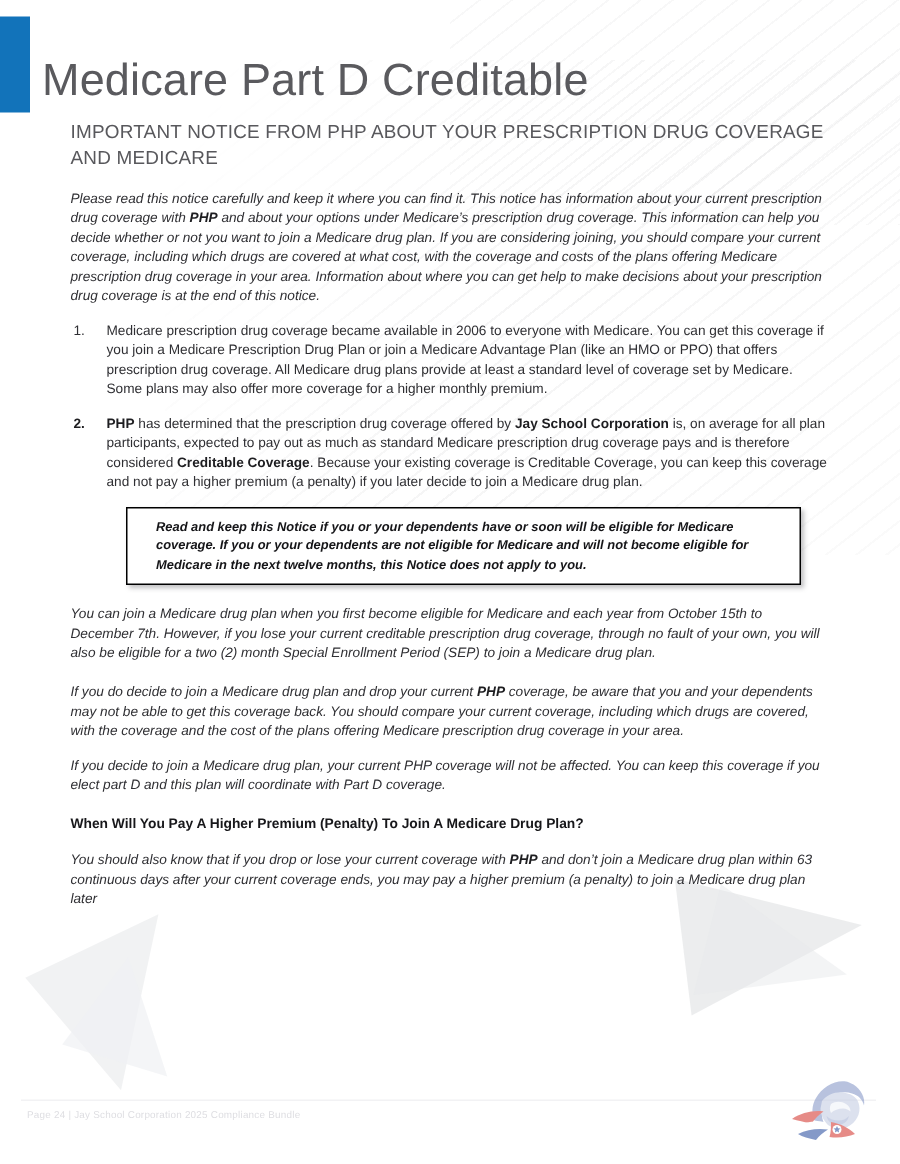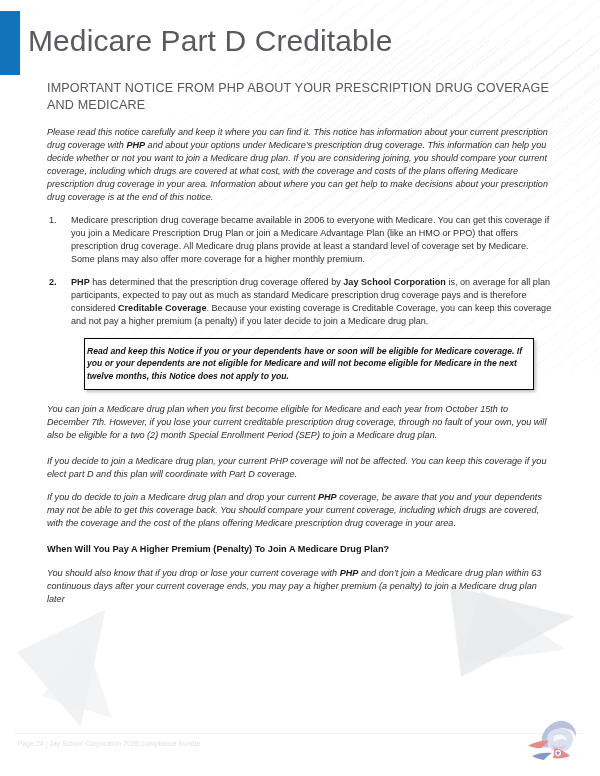--- a/index.html
+++ b/index.html
@@ -101,21 +101,21 @@
     left: 0;
     top: 11px;
     width: 20px;
     height: 64px;
     background: #1273ba;
     z-index: 2;
   }
   .doc-title {
     position: absolute;
     left: 28px;
-    top: 23px;
+    top: 36px;
     font-size: 30px;
     font-weight: 300;
     letter-spacing: 0.1px;
     color: #5a5a5e;
     line-height: 1.2;
     z-index: 2;
     white-space: nowrap;
   }
 
   
@@ -168,21 +168,21 @@
 
   
   .callout-wrap {
     margin: 9px 0 13px 0;
     padding-left: 37px;
     padding-right: 18px;
   }
   .callout {
     border: 1px solid #000000;
     box-shadow: 2px 2px 3px rgba(120,120,125,0.45);
-    padding: 6px 9px 7px 2px;
+    padding: 6px 9px 7px 19px;
     background: #ffffff;
   }
   .callout p {
     margin: 0;
     font-size: 8.6px;
     line-height: 1.45;
     font-style: italic;
     font-weight: 700;
     color: #151518;
   }
@@ -263,22 +263,22 @@
     <div class="callout-wrap">
       <div class="callout">
         <p>Read and keep this Notice if you or your dependents have or soon will be eligible for Medicare coverage.  If you or your dependents are not eligible for Medicare and will not become eligible for Medicare in the next twelve months, this Notice does not apply to you.</p>
       </div>
     </div>
 
     <p class="body">You can join a Medicare drug plan when you first become eligible for Medicare and each year from October 15th to December 7th.  However, if you lose your current creditable prescription drug coverage, through no fault of your own, you will also be eligible for a two (2) month Special Enrollment Period (SEP) to join a Medicare drug plan.</p>
 
     <div class="spacer-sm"></div>
 
+    <p class="body"><span>If you do decide to join a Medicare drug plan and drop your current </span><b>PHP</b><span> coverage, be aware that you and your dependents may not be able to get this coverage back.  You should compare your current coverage, including which drugs are covered, with the coverage and the cost of the plans offering Medicare prescription drug coverage in your area.</span></p>
     <p class="body">If you decide to join a Medicare drug plan, your current PHP coverage will not be affected.  You can keep this coverage if you elect part D and this plan will coordinate with Part D coverage.</p>
-    <p class="body"><span>If you do decide to join a Medicare drug plan and drop your current </span><b>PHP</b><span> coverage, be aware that you and your dependents may not be able to get this coverage back.  You should compare your current coverage, including which drugs are covered, with the coverage and the cost of the plans offering Medicare prescription drug coverage in your area.</span></p>
 
     <div class="spacer-sm"></div>
 
     <h3 class="section">When Will You Pay A Higher Premium (Penalty) To Join A Medicare Drug Plan?</h3>
     <p class="body"><span>You should also know that if you drop or lose your current coverage with </span><b>PHP</b><span> and don’t join a Medicare drug plan within 63 continuous days after your current coverage ends, you may pay a higher premium (a penalty) to join a Medicare drug plan later</span></p>
 
   </div>
 
   <div class="footer-rule"></div>
   <div class="footer-text">Page 24  |  Jay School Corporation 2025 Compliance Bundle</div>

